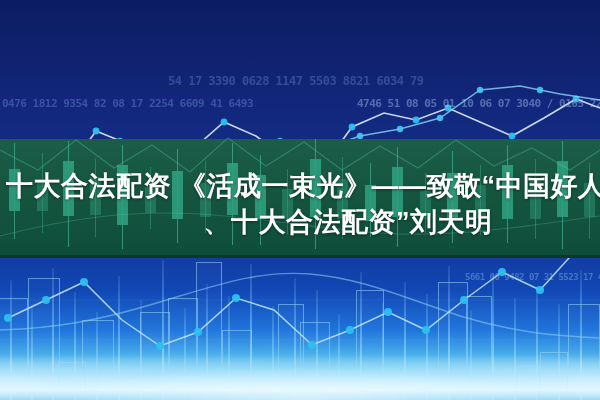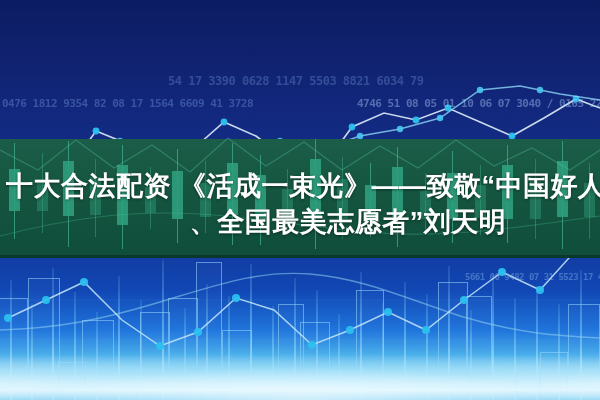--- a/index.html
+++ b/index.html
@@ -353,26 +353,26 @@
 
     <div class="candle-wick candle-dim" style="left:589px;top:24px;height:76px;"></div>
     <div class="candle candle-dim" style="left:584px;top:44px;width:11px;height:34px;"></div>
   </div>
 
   <svg class="chart" id="svg-green-lines" viewBox="0 0 600 400">
     <polyline points="0,150 38,170 76,140 114,168 152,145 190,172 228,138 266,166 304,142 342,170 380,146 418,168 456,140 494,166 532,148 570,170 600,150" fill="none" stroke="#58c9a6" stroke-width="1.2" opacity="0.35"></polyline>
     <path d="M0,236 C 70,218 130,210 200,214 C 270,218 330,232 400,234 C 470,236 540,224 600,216" fill="none" stroke="#4fc29c" stroke-width="1.2" opacity="0.3"></path>
   </svg>
 
-  <div class="digit-strip" id="digits-a">0476 1812 9354 82 08 17 1564 6609 41 3728</div>
+  <div class="digit-strip" id="digits-a">0476 1812 9354 82 08 17 2254 6609 41 6493</div>
   <div class="digit-strip" id="digits-b">54 17 3390 0628 1147 5503 8821 6034 79</div>
   <div class="digit-strip" id="digits-c">4746 51 08 05 01 10 06 07 3040 / 0165 2277 31</div>
   <div class="digit-strip" id="digits-d">5661 00 9482 07 31 5523 17 4408 60 29 11 70 02</div>
 
   <div id="bottom-glow"></div>
   <div id="bottom-glow2"></div>
 
   <div id="title-block">
     <span class="title-line" id="title-line-1">十大合法配资 《活成一束光》——致敬“中国好人</span>
-    <span class="title-line" id="title-line-2">、全国最美志愿者”刘天明</span>
+    <span class="title-line" id="title-line-2">、十大合法配资”刘天明</span>
   </div>
 
 </div>
 
 </body></html>

